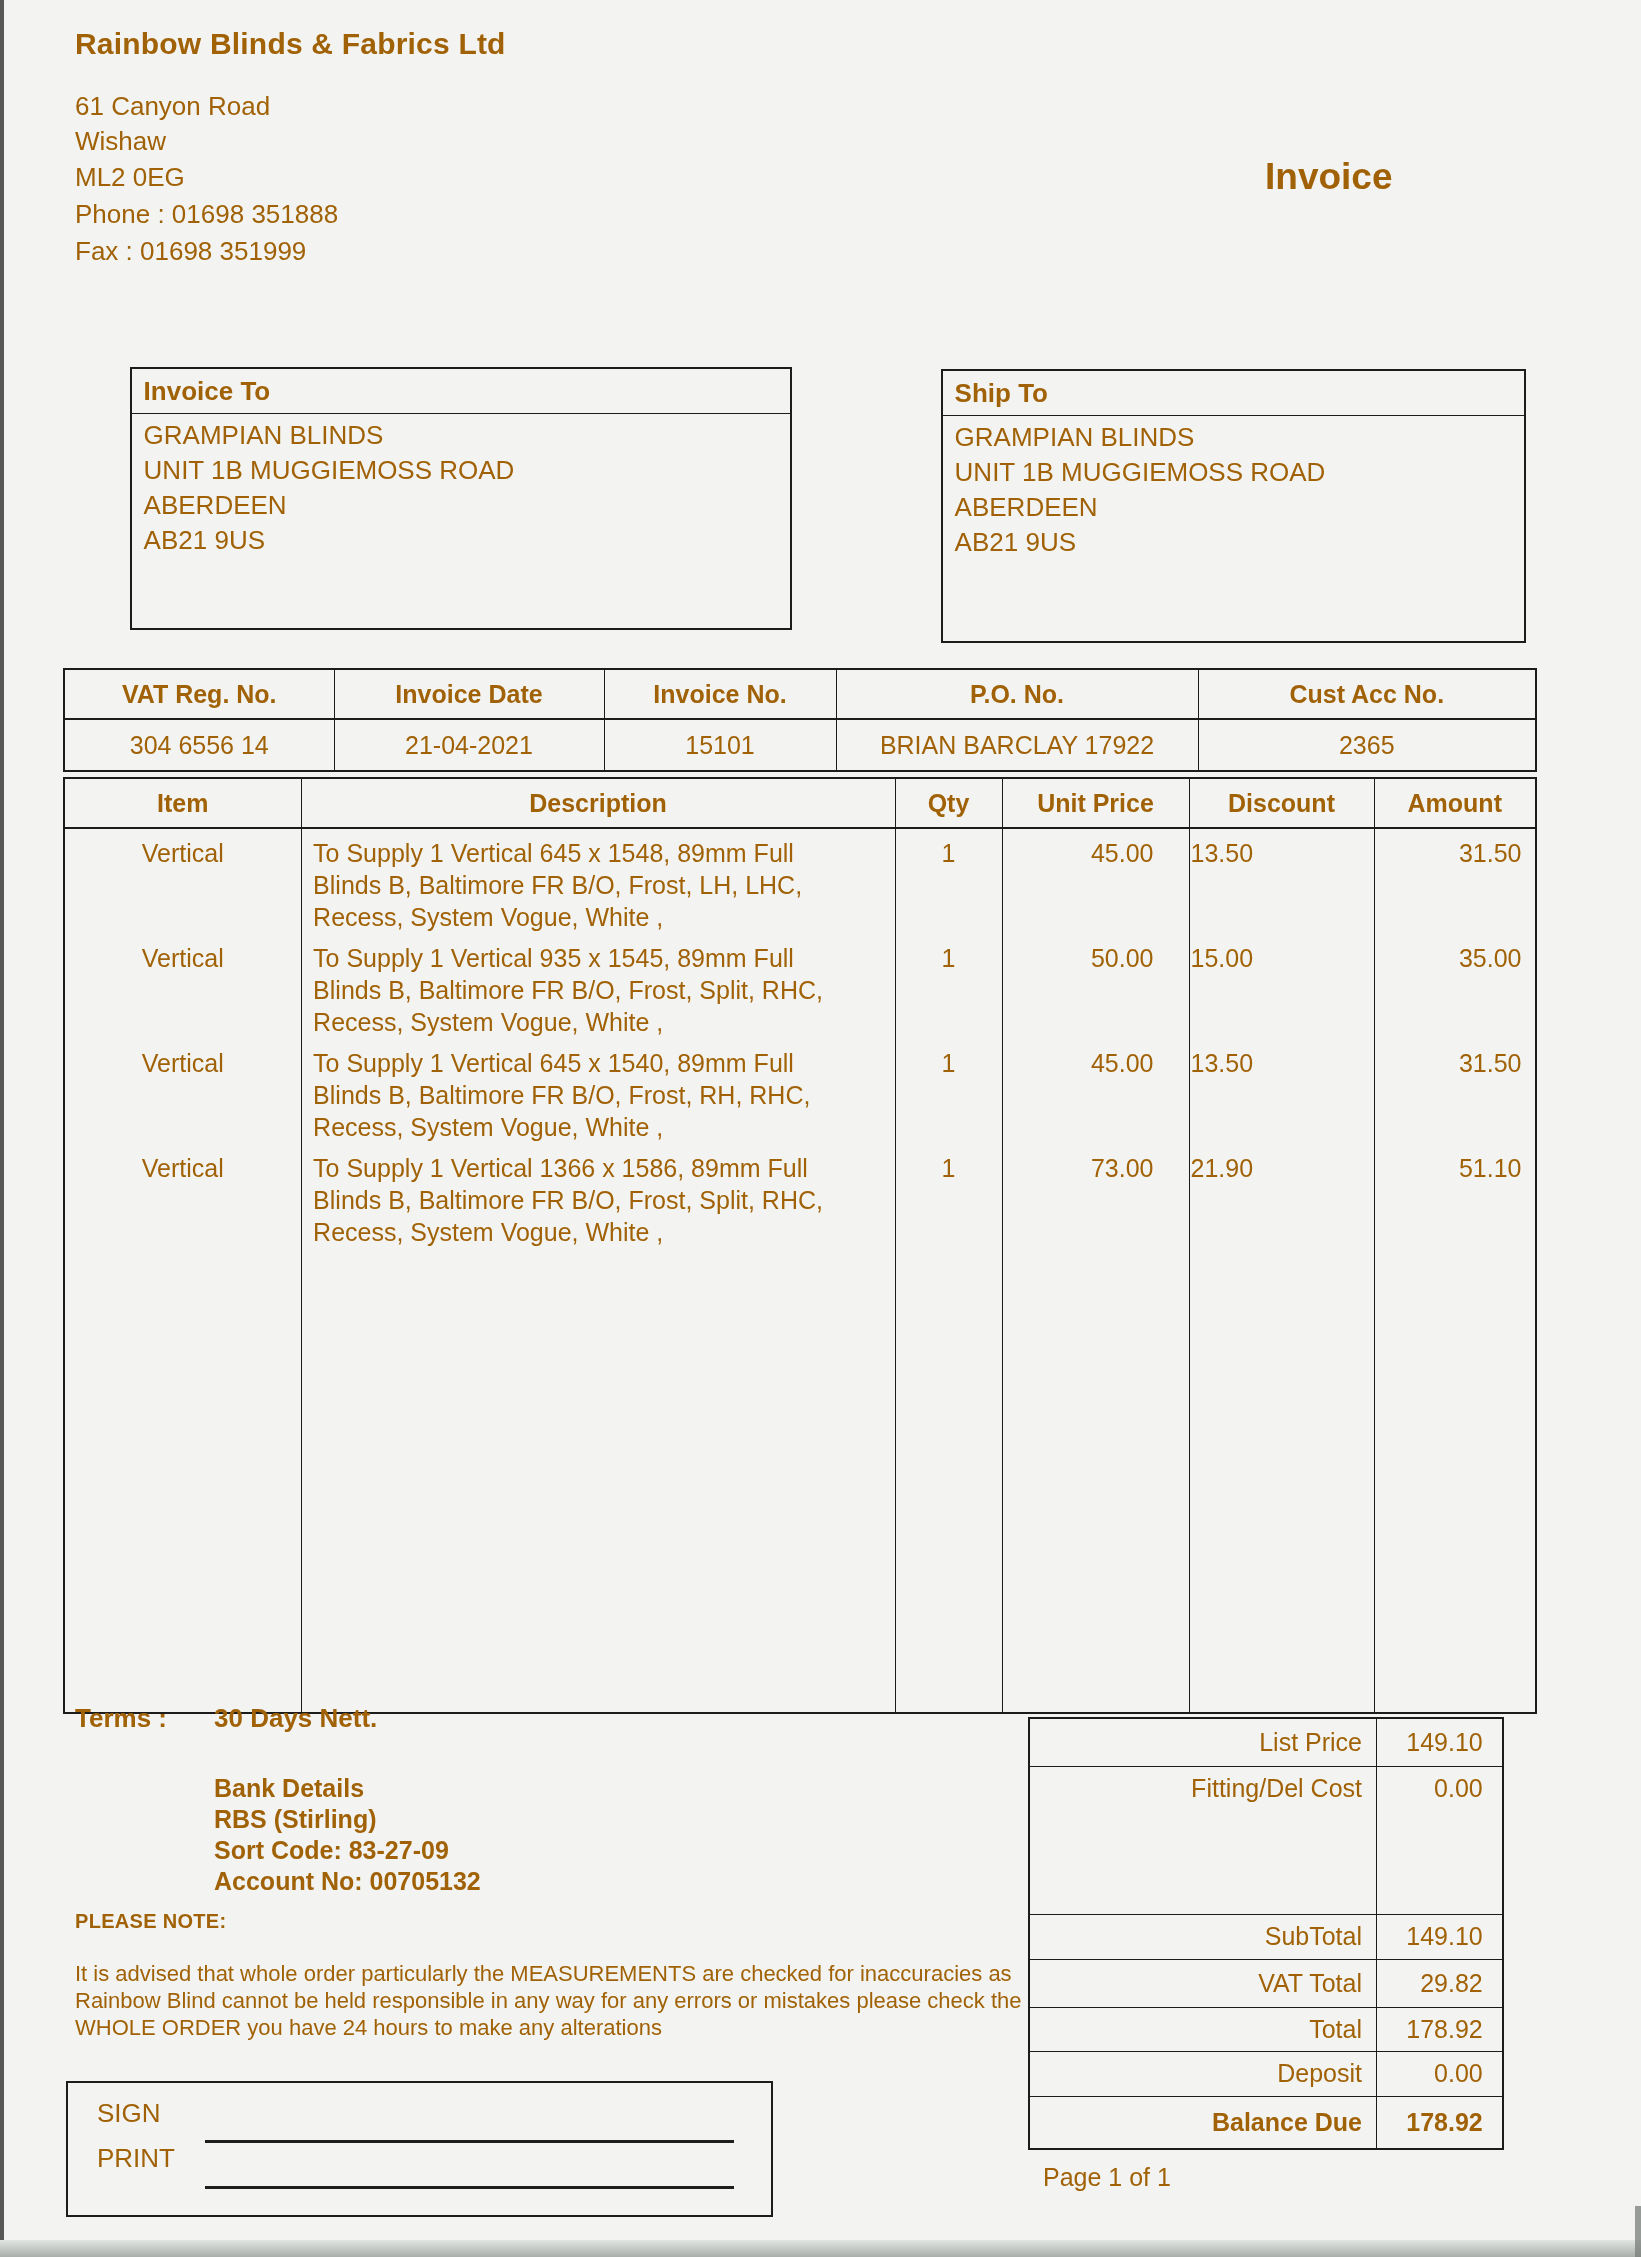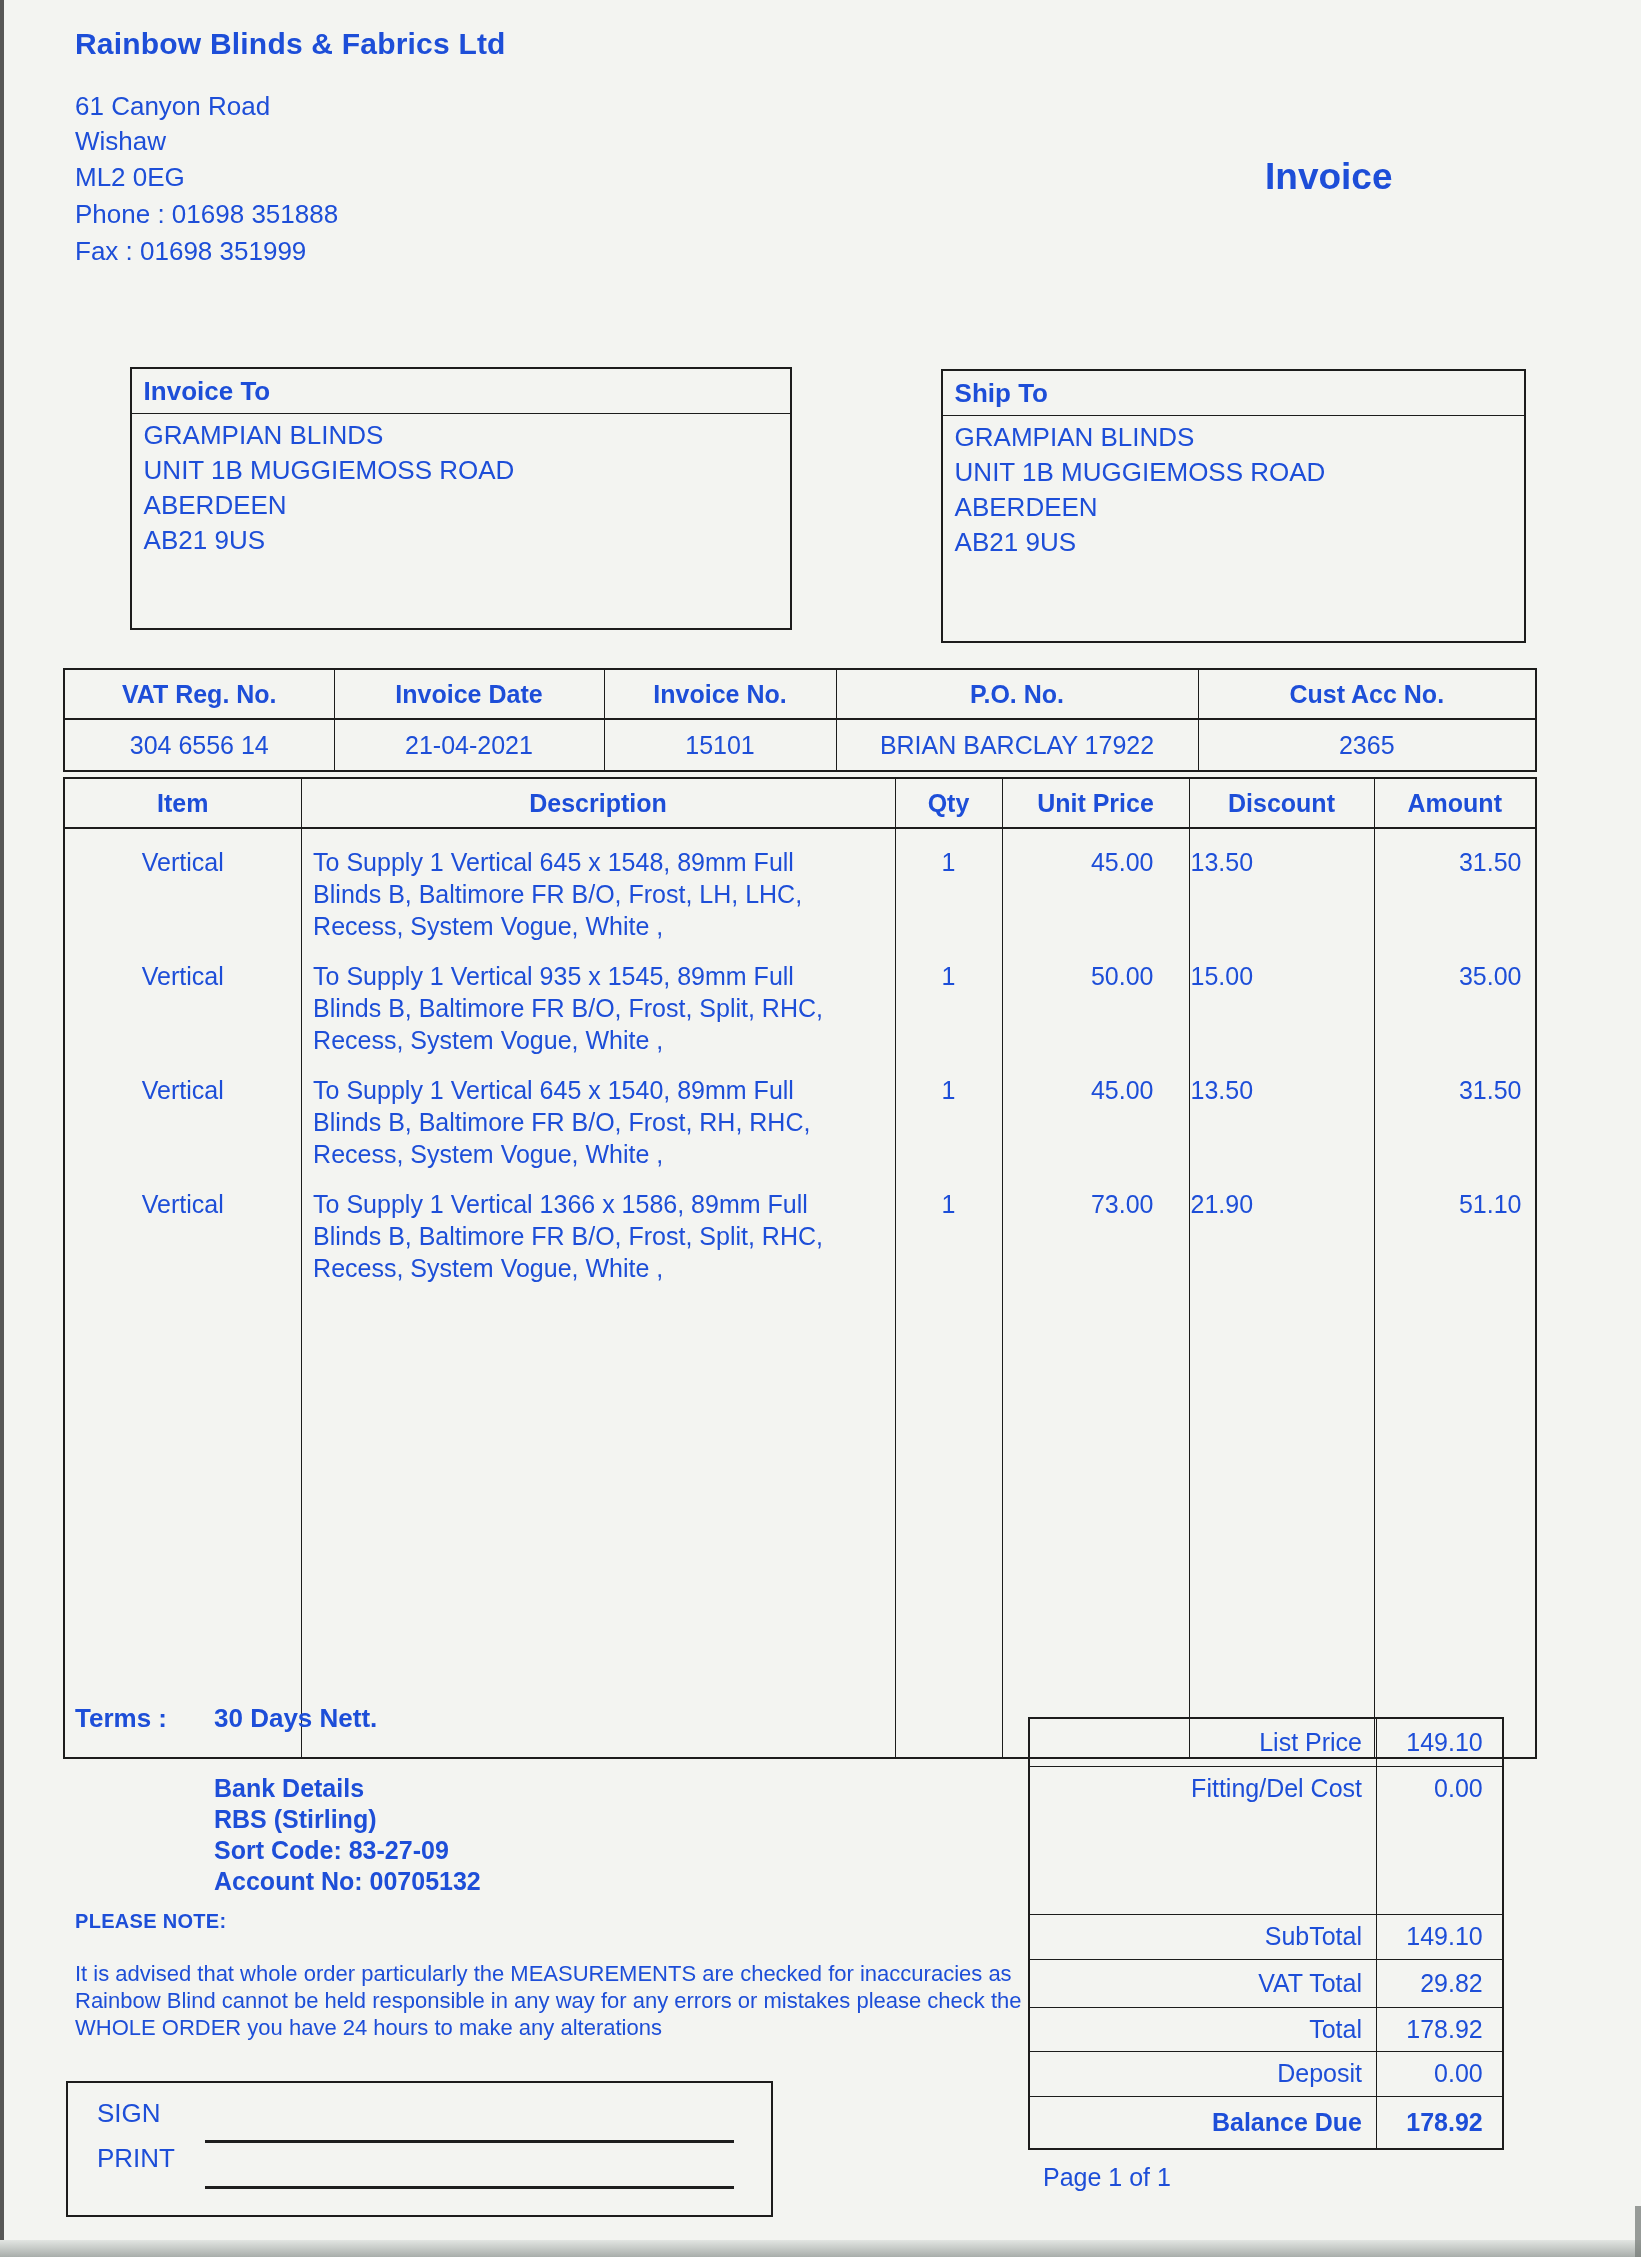--- a/index.html
+++ b/index.html
@@ -1,21 +1,21 @@
 <!DOCTYPE html>
 <html><head>
 <meta charset="utf-8">
 <style>
   html,body{margin:0;padding:0;background:#e9ebe8;}
   .page{
     position:relative;
     width:1641px;height:2257px;
     background:#f3f4f1;
     font-family:"Liberation Sans", sans-serif;
-    color:#1d4ed8;
+    color:#a16207;
     overflow:hidden;
   }
   .abs{position:absolute;}
 
   
   .scan-left{left:0;top:0;width:3.9px;height:2257px;background:#2f2f2f;opacity:.8;}
   .scan-bottom{left:0;top:2240px;width:1641px;height:17.4px;
     background:linear-gradient(#e2e5e2,#a9aeab);}
   .scan-right-nub{left:1635px;top:2206px;width:6.8px;height:51px;background:#787d7a;opacity:.75;}
 
@@ -36,21 +36,21 @@
   .grid th,.grid td{border-left:1.9px solid #1c1c1c;border-right:1.9px solid #1c1c1c;
     font-size:25px;overflow:hidden;}
   .grid th{font-weight:bold;text-align:center;}
 
   
   .info-table th{height:46px;border-bottom:2.9px solid #1c1c1c;}
   .info-table td{height:48px;text-align:center;}
 
   
   .items-table th{height:46px;border-bottom:2.9px solid #1c1c1c;}
-  .items-table td{vertical-align:top;padding-top:17px;line-height:32px;}
+  .items-table td{vertical-align:top;padding-top:8px;line-height:32px;}
   .items-table tr.item-row td{height:95px;}
   .col-item{text-align:center;}
   .col-desc{padding-left:11.6px;padding-right:33px;text-align:left;}
   .col-qty{text-align:center;}
   .col-price{text-align:right;padding-right:35px;}
   .col-disc{text-align:left;padding-right:27px;}
   .col-amt{text-align:right;padding-right:13.5px;}
   .filler td{height:454px;}
 
   

